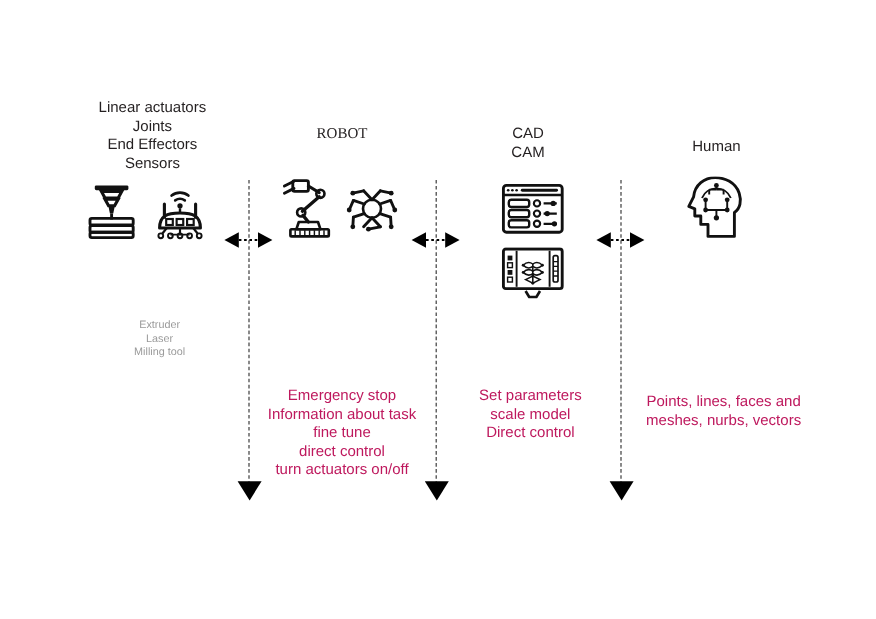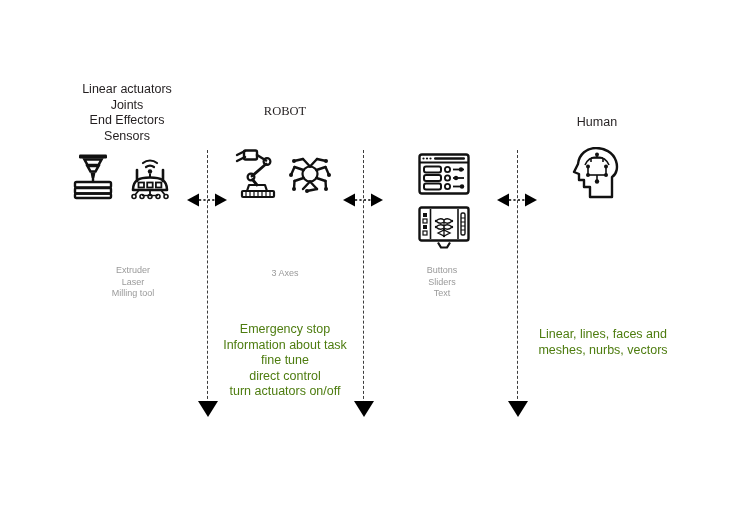--- a/index.html
+++ b/index.html
@@ -22,21 +22,21 @@
 
   .col-title {
     font-size: 12.5px;
     color: #231f20;
     text-align: center;
     line-height: 15.5px;
     white-space: pre-line;
   }
   .spec-text {
     font-size: 12.5px;
-    color: #4d7c0f;
+    color: #be185d;
     text-align: center;
     line-height: 15.5px;
     white-space: pre-line;
   }
   .gray-text {
     font-size: 9px;
     color: #9a9a9a;
     text-align: center;
     line-height: 11.5px;
     white-space: pre-line;
@@ -204,28 +204,29 @@
           <circle cx="40" cy="11" r="2"></circle>
         <circle cx="43" cy="25" r="2"></circle>
           <circle cx="40" cy="39" r="2"></circle>
         <circle cx="21" cy="41" r="2"></circle>
           <circle cx="8" cy="39" r="2"></circle>
         <circle cx="5" cy="25" r="2"></circle>
       </g>
     </svg>
   </div>
 
-  <div class="abs gray-text" style="left:207px; top:268px; width:156px;">3 Axes</div>
 
   <div class="abs spec-text" style="left:205px; top:322px; width:160px;">Emergency stop
 Information about task
 fine tune
 direct control
 turn actuators on/off</div>
 
+  <div class="abs col-title" style="left:363px; top:104px; width:154px;">CAD
+CAM</div>
 
   <div class="abs icon-wrap" style="left:418px; top:153px;">
     <svg width="52" height="42" viewBox="0 0 52 42">
       <rect x="1.5" y="1.5" width="49" height="39" rx="2.5" fill="none" stroke="#111" stroke-width="2.4"></rect>
       <path d="M1.5 9.5 H50.5" stroke="#111" stroke-width="2"></path>
       <circle cx="5.5" cy="5.5" r="1.1" fill="#111"></circle>
       <circle cx="9" cy="5.5" r="1.1" fill="#111"></circle>
       <circle cx="12.5" cy="5.5" r="1.1" fill="#111"></circle>
       <rect x="16" y="4.3" width="31" height="2.4" rx="1.2" fill="#111"></rect>
 
@@ -271,24 +272,24 @@
         <circle cx="18" cy="21" r="1.2"></circle>
           <circle cx="34" cy="21" r="1.2"></circle>
         <circle cx="26" cy="24" r="1.2"></circle>
           <circle cx="26" cy="30" r="1.2"></circle>
       </g>
 
       <path d="M20 36.5 L23 41.5 H29 L32 36.5" fill="none" stroke="#111" stroke-width="2.2" stroke-linejoin="round"></path>
     </svg>
   </div>
 
-  <div class="abs gray-text" style="left:367px; top:265px; width:150px;">Buttons
-Sliders
-Text</div>
-
+
+  <div class="abs spec-text" style="left:365px; top:322px; width:154px;">Set parameters
+scale model
+Direct control</div>
 
   <div class="abs col-title" style="left:517px; top:115px; width:160px;">Human</div>
 
   <div class="abs icon-wrap" style="left:572px; top:147px;">
     <svg width="50" height="52" viewBox="0 0 50 52">
 
       <path d="M40 50 V30 C45 27 46 20 44 14 C41 5 32 1 24 1 C15 1 7 7 6 17 L2 25 L7 27 V33 H12 V40 H18 V50 Z" fill="none" stroke="#111" stroke-width="2.4" stroke-linejoin="round"></path>
 
       <g fill="none" stroke="#111" stroke-width="1.6">
         <path d="M13 18 A13 13 0 0 1 37 18"></path>
@@ -307,16 +308,16 @@
         <circle cx="16" cy="19.5" r="2"></circle>
         <circle cx="34" cy="19.5" r="2"></circle>
         <circle cx="16" cy="28" r="2"></circle>
         <circle cx="34" cy="28" r="2"></circle>
         <circle cx="25" cy="34.5" r="2.2"></circle>
       </g>
     </svg>
   </div>
 
 
-  <div class="abs spec-text" style="left:521px; top:327px; width:164px;">Linear, lines, faces and
+  <div class="abs spec-text" style="left:521px; top:327px; width:164px;">Points, lines, faces and
 meshes, nurbs, vectors</div>
 
 </div>
 
 </body></html>

